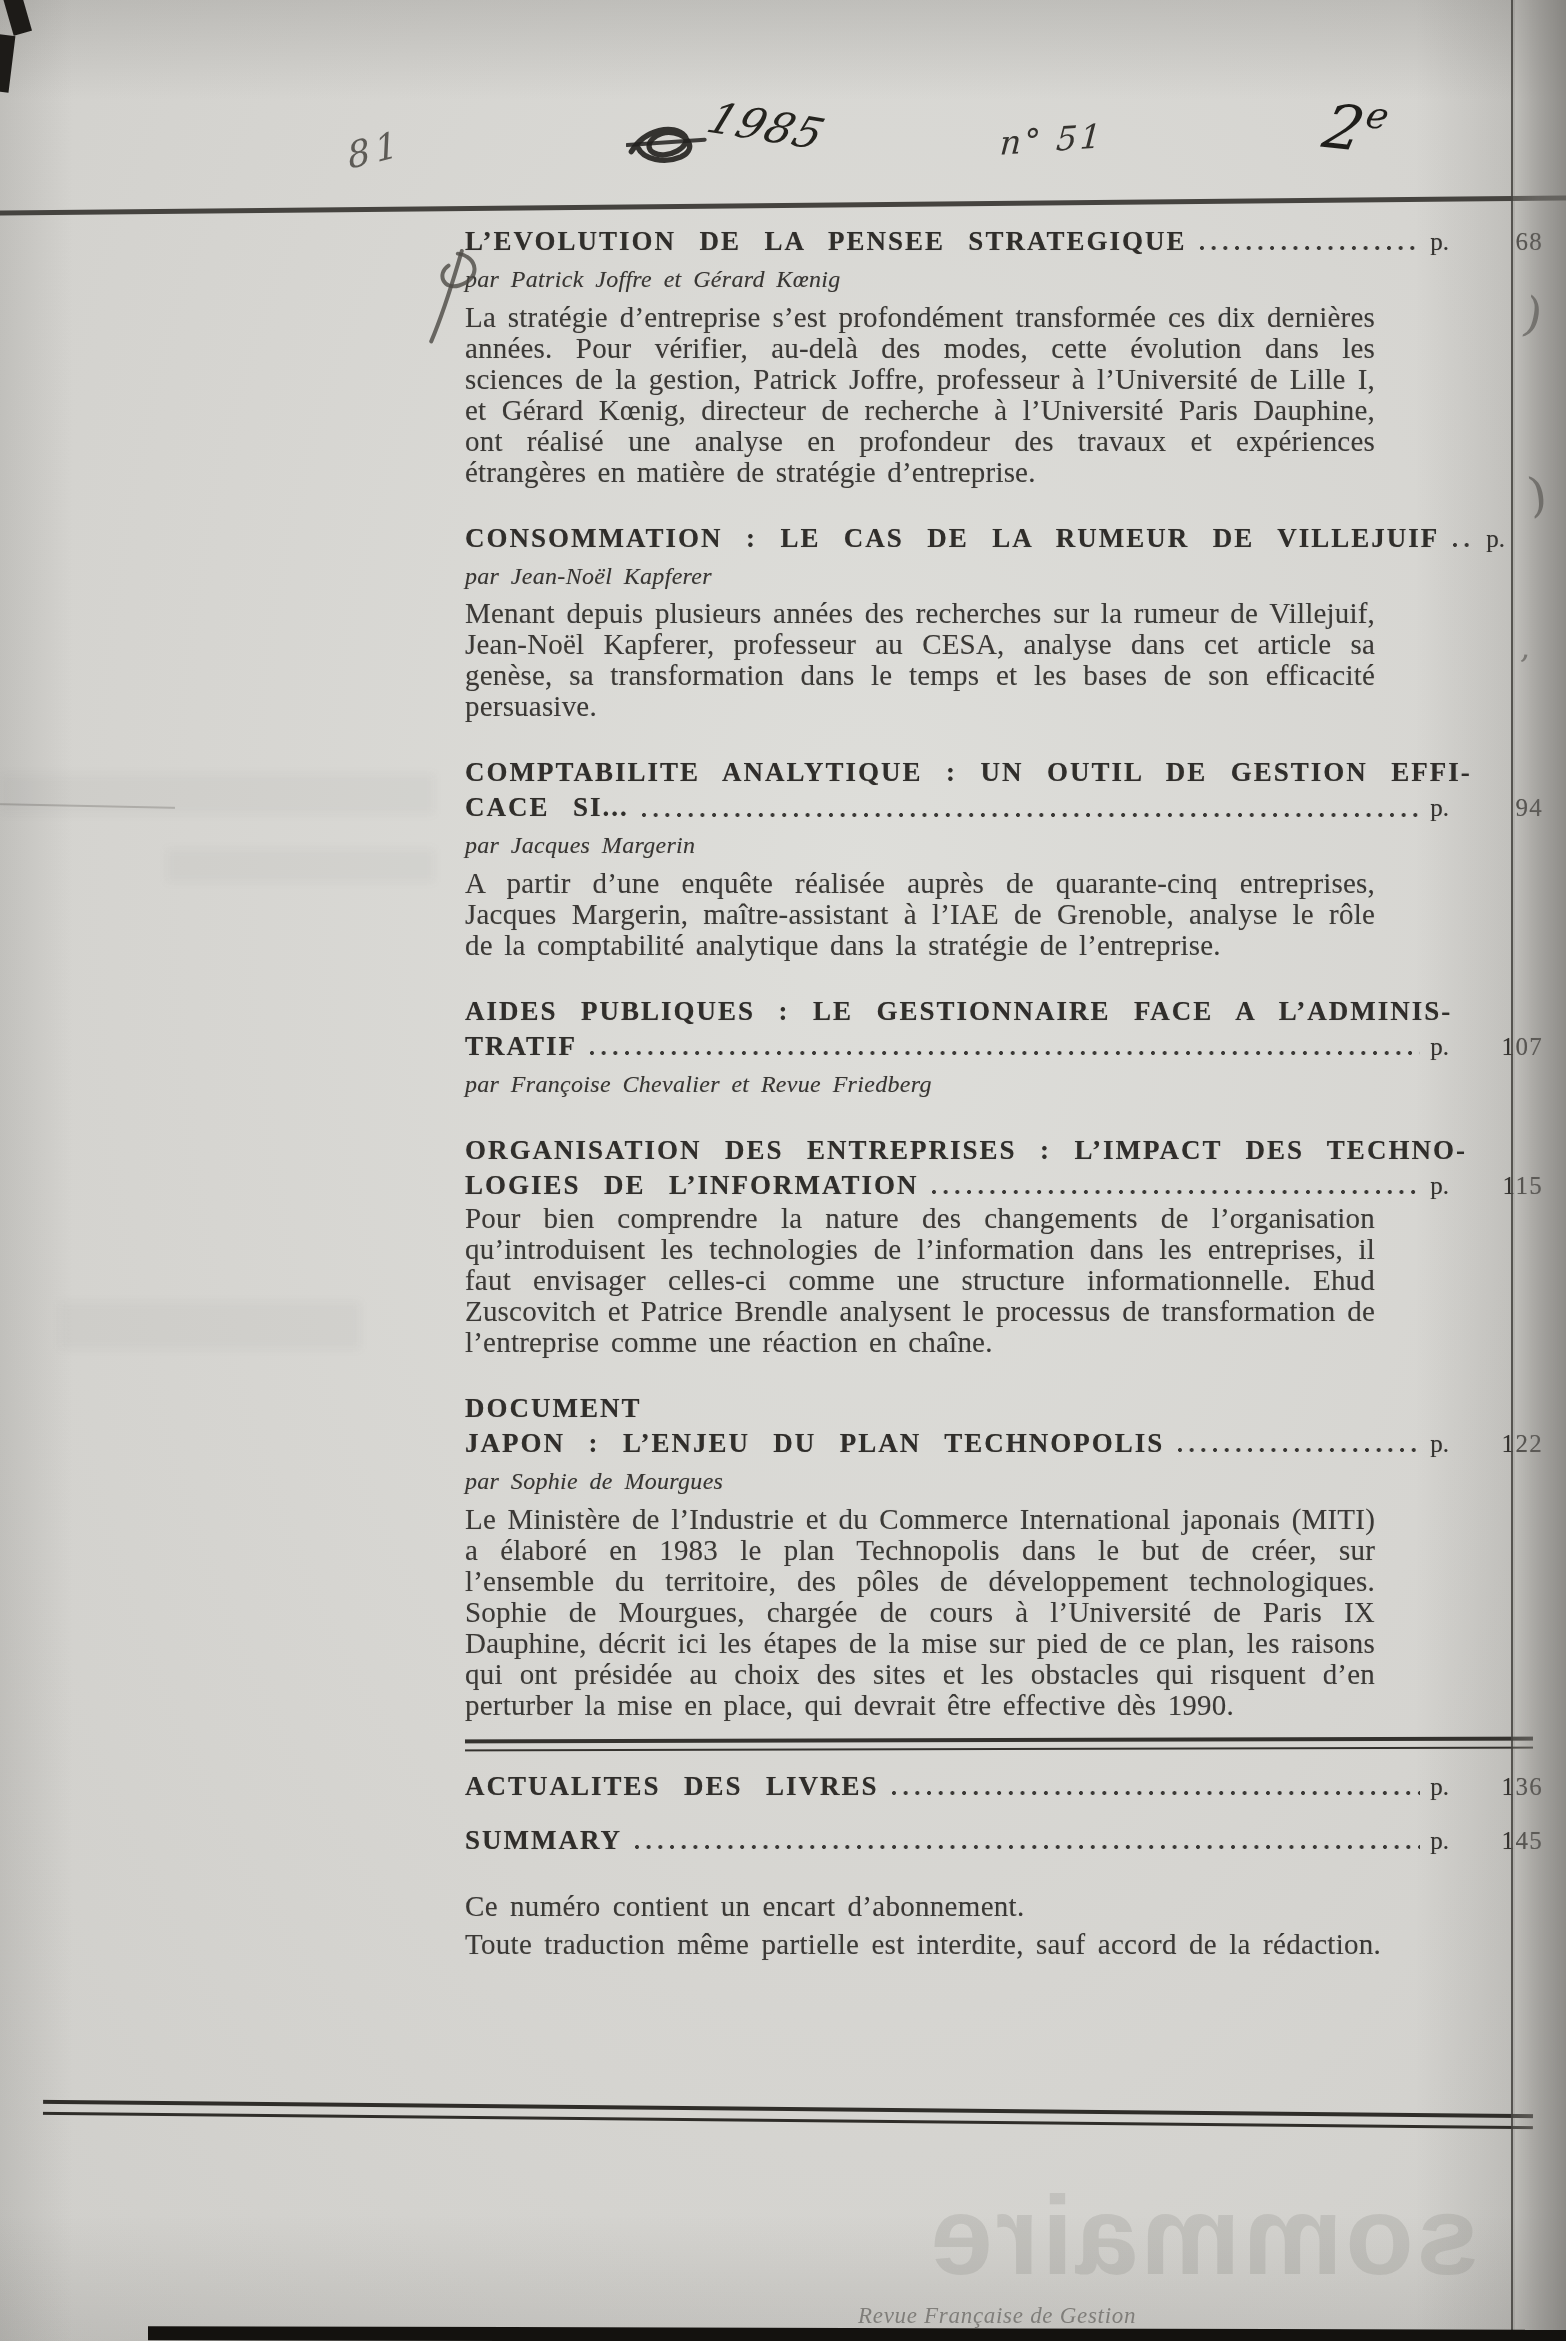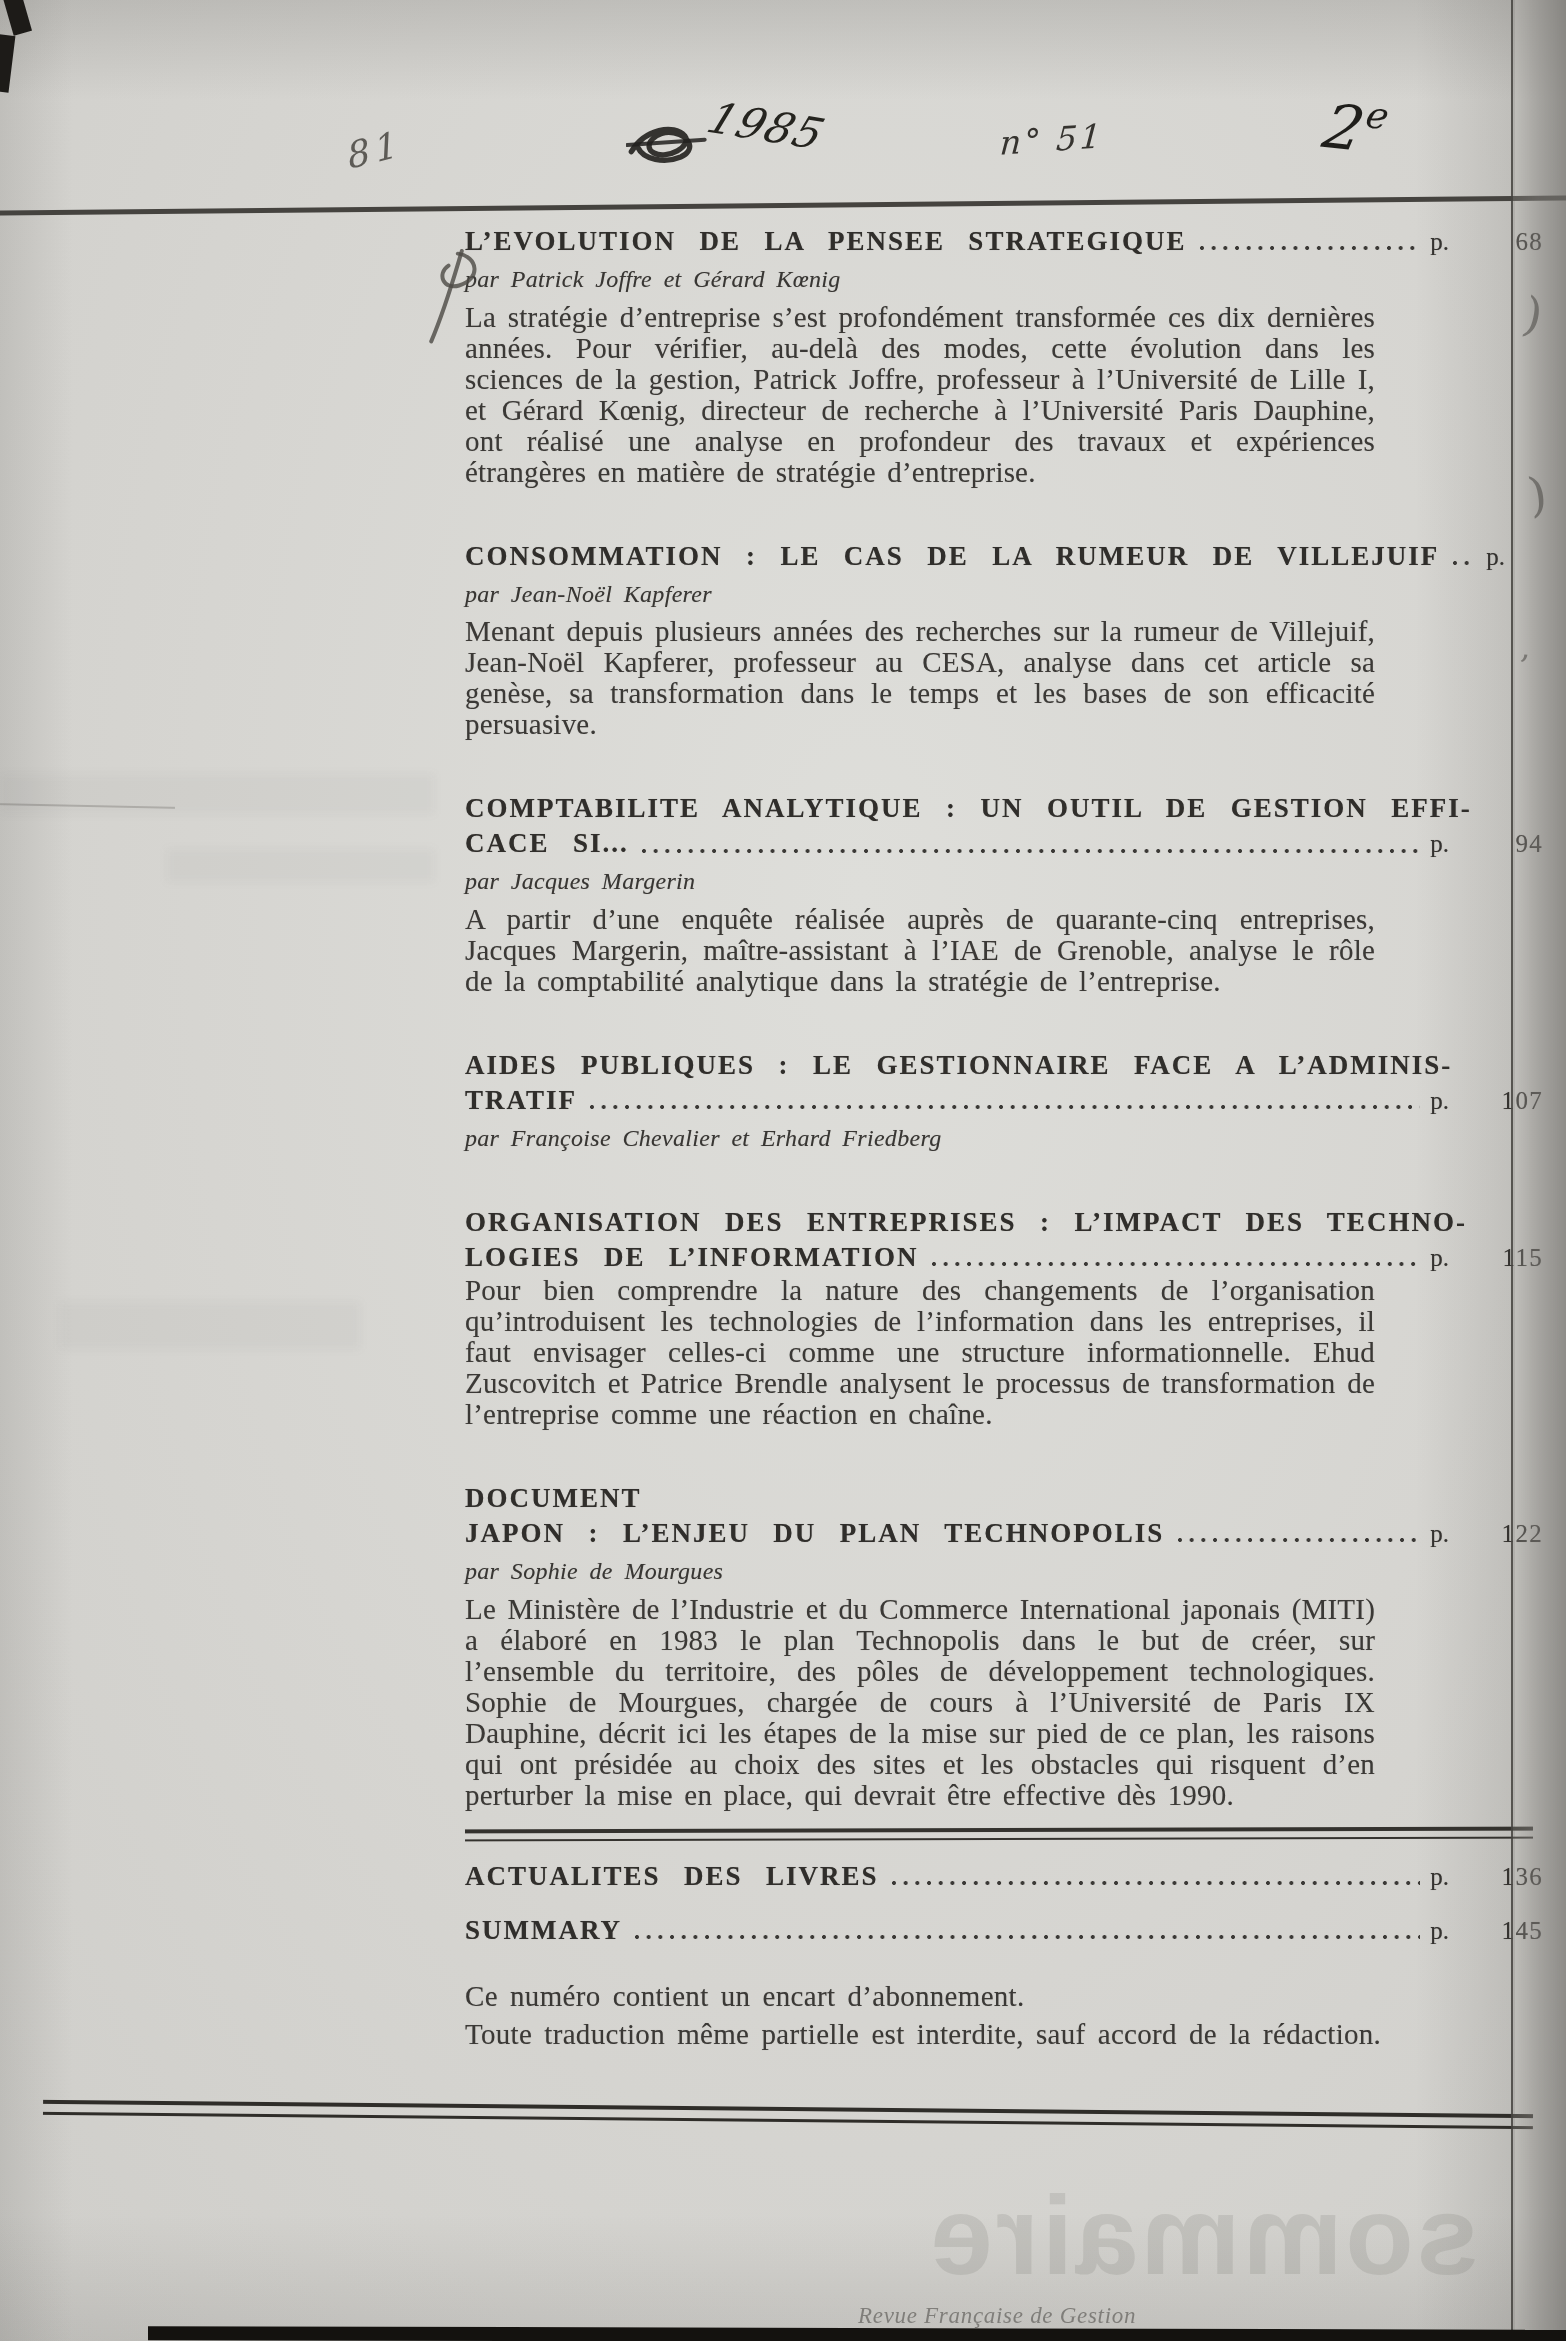--- a/index.html
+++ b/index.html
@@ -42,21 +42,21 @@
   .hw{position:absolute;z-index:3;font-family:"DejaVu Serif",serif;font-style:italic;line-height:1;}
   .hw-copy{left:347px;top:132px;font-size:36px;color:#5d5b56;transform:rotate(-14deg) skewX(-6deg);letter-spacing:5.3px;}
   .hw-year{left:709px;top:105px;font-size:43px;color:#25241f;transform:rotate(9deg) skewX(-12deg);letter-spacing:1.3px;}
   .hw-issue{left:1000px;top:123px;font-size:33px;color:#35332f;transform:rotate(-4deg) skewX(-8deg);letter-spacing:2.7px;}
   .hw-grade{left:1325px;top:95px;color:#1f1e1b;transform:rotate(6deg) skewX(-6deg);}
   .hw-grade .g-main{font-size:61px;}
   .hw-grade .g-sup{font-size:37px;vertical-align:24px;}
   .hw-svg{position:absolute;z-index:3;}
   
   .toc{position:absolute;left:465px;top:224px;width:1078px;z-index:2;}
-  .entry{margin-top:51px;}
+  .entry{margin-top:33px;}
   .entry:first-child{margin-top:0;}
   .t-line{display:flex;align-items:flex-end;line-height:35px;font-family:Liberation Serif, serif;}
   .t-text,.kicker,.s-label{
     font-weight:bold;font-size:27px;color:#302e2b;letter-spacing:2px;word-spacing:14.7px;
     white-space:nowrap;text-shadow:0 0 0.7px rgba(48,46,43,.45);}
   .kicker{display:block;line-height:35px;}
   .leader{flex:1;align-self:flex-end;height:8px;min-width:23px;margin:0 10.7px 6.7px 13.4px;
     background-image:radial-gradient(circle at 2px 4px, #3b3936 1.6px, rgba(0,0,0,0) 2.3px);
     background-size:11.7px 8px;background-repeat:repeat-x;}
   .p-label{font-size:25px;color:#34322f;margin-right:33px;text-shadow:0 0 0.7px rgba(48,46,43,.4);}
@@ -148,21 +148,21 @@
     <div class="entry">
       <div class="t-line">
         <span class="t-text">AIDES PUBLIQUES : LE GESTIONNAIRE FACE A L’ADMINIS-</span>
       </div>
       <div class="t-line">
         <span class="t-text">TRATIF</span>
         <span class="leader"></span>
         <span class="p-label">p.</span>
         <span class="p-num">107</span>
       </div>
-      <div class="authors">par Françoise Chevalier et Erhard Friedberg</div>
+      <div class="authors">par Françoise Chevalier et Revue Friedberg</div>
     </div>
 
     <div class="entry">
       <div class="t-line">
         <span class="t-text">ORGANISATION DES ENTREPRISES : L’IMPACT DES TECHNO-</span>
       </div>
       <div class="t-line">
         <span class="t-text">LOGIES DE L’INFORMATION</span>
         <span class="leader"></span>
         <span class="p-label">p.</span>

